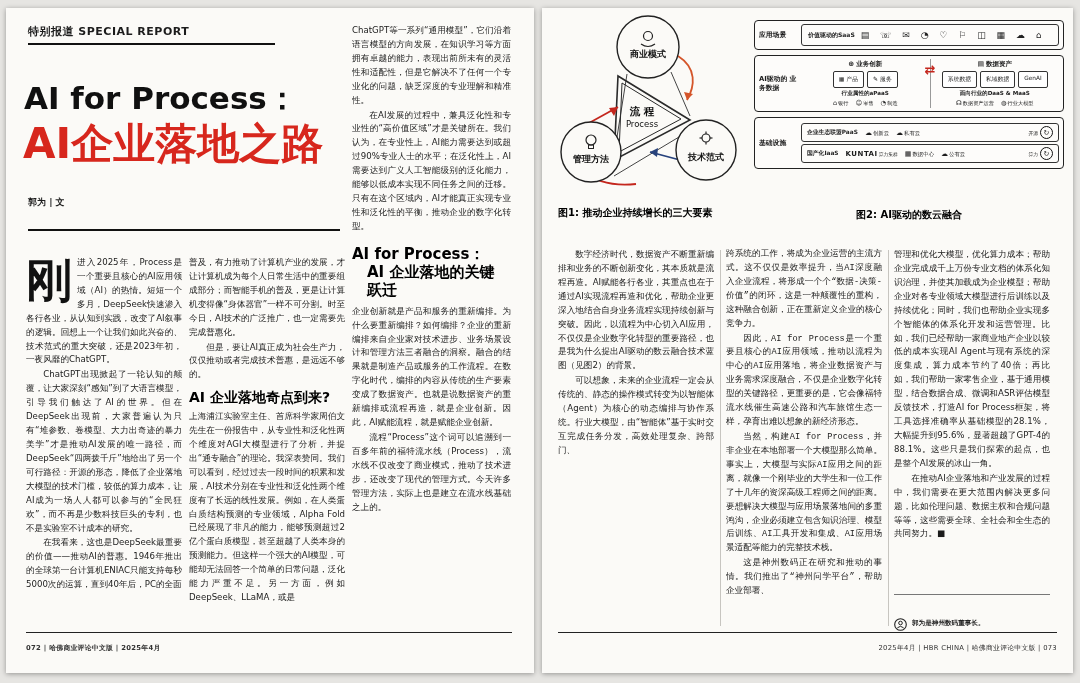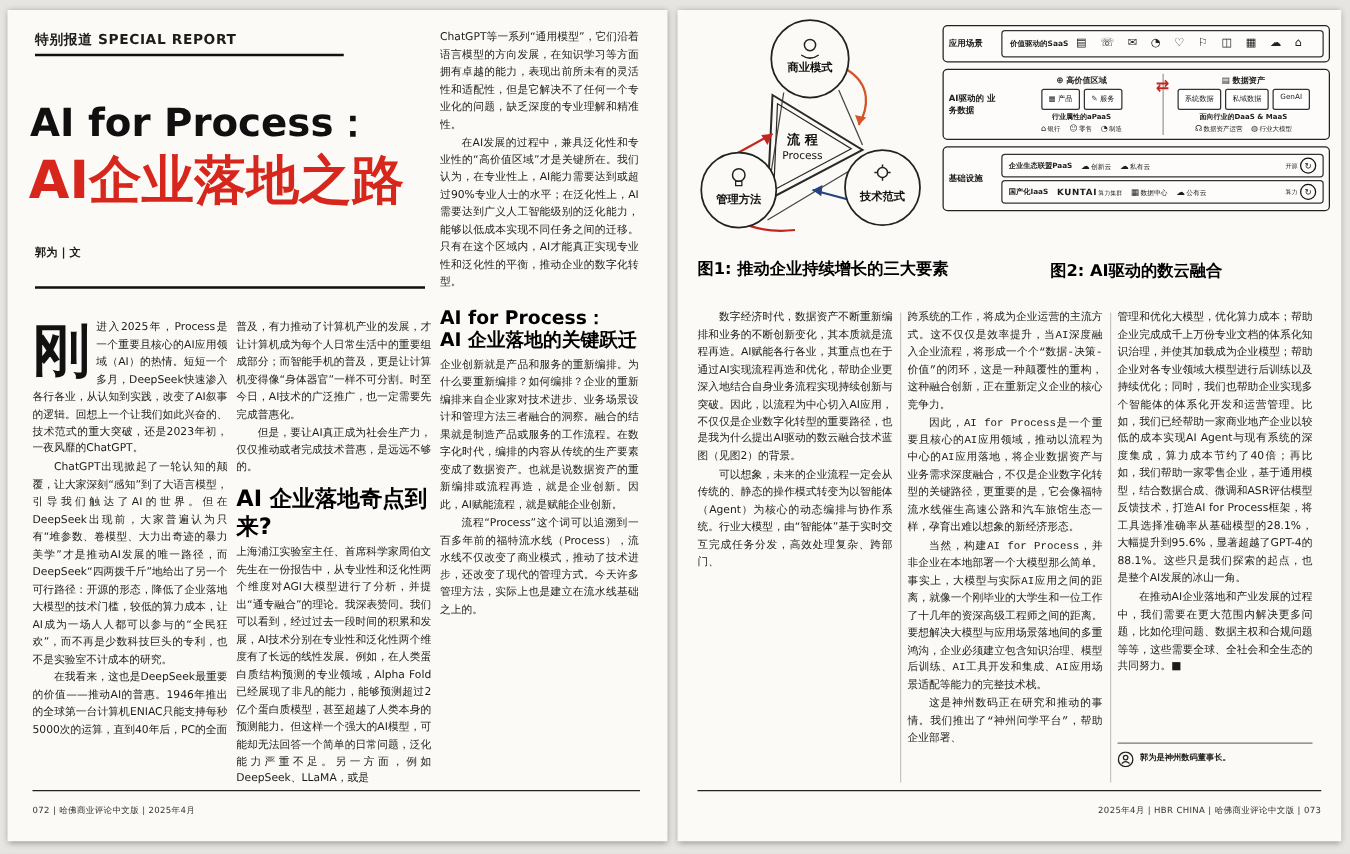--- a/index.html
+++ b/index.html
@@ -34,42 +34,42 @@
     text-align:justify; overflow:hidden; color:#1b1b1b;
   }
   .col p { margin:0; }
   .col p.ind { text-indent:2em; }
   .col p + p { margin-top:1px; }
   .dropcap {
     float:left; font-size:46px; line-height:.95; font-weight:bold;
     margin:3px 5px 0 0; color:#111;
   }
   .h2col {
-    font-size:18px; font-weight:bold; line-height:1.2;
+    font-size:14px; font-weight:bold; line-height:1.2;
     margin:7px 0 4px; color:#000; text-align:left;
   }
   .h3col {
     font-size:15px; font-weight:bold; line-height:1.22;
     margin:11px 0 0; color:#000; text-align:left;
   }
-  .h3col.sub { margin:0 0 5px; }
+  .h3col.sub { margin:0 15px 5px; }
 
   .lcol1 { left:20px;  top:248px; width:156px; height:372px; }
   .lcol2 { left:183px; top:248px; width:156px; height:372px; }
   .lcol3 { left:346px; top:16px;  width:159px; height:606px; }
 
   .footer-rule { position:absolute; left:20px; bottom:40px; width:486px; height:1px; background:#222; }
   .footer { position:absolute; bottom:20px; font-size:6.8px; color:#333; letter-spacing:.3px; }
-  .footer.lf { left:20px; }
+  .footer.lf { left:20px;font-weight:bold; }
   .footer.rf { right:16px; }
   .page.right .footer-rule { left:16px; width:499px; }
 
   
   .fig1 { position:absolute; left:6px; top:2px; width:206px; height:194px; }
-  .figcap { position:absolute; font-size:13px; font-weight:bold; color:#000; }
+  .figcap { position:absolute; font-size:10px; font-weight:bold; color:#000; }
   .fig1cap { left:16px; top:198px; }
   .fig2cap { left:212px; top:200px; width:310px; text-align:center; }
 
   .fig2 { position:absolute; left:212px; top:12px; width:310px; }
   .band {
     border:1.2px solid #222; border-radius:4px;
     display:flex; align-items:center; padding:3px 4px; margin-bottom:5px;
     background:#fdfcfa;
   }
   .bandlabel { width:42px; flex:none; font-weight:bold; font-size:6.8px; line-height:1.25; }
@@ -120,21 +120,21 @@
   
   .rcol1 { left:16px;  top:240px; width:156px; height:378px; }
   .rcol2 { left:184px; top:240px; width:156px; height:378px;font-family:Liberation Mono, monospace; }
   .rcol3 { left:352px; top:240px; width:156px; height:340px; }
   .vsep { position:absolute; top:242px; width:1px; height:376px; background:#c7c5c0; }
   .vsep.s1 { left:178px; }
   .vsep.s2 { left:346px; }
 
   .author {
     position:absolute; left:352px; top:586px; width:156px;
-    border-top:1px solid #777; padding-top:7px;
+    border-top:1px solid #777; padding-top:24px;
     display:flex; align-items:flex-start; gap:5px;
     font-size:6.6px; font-weight:bold; color:#222;
   }
   .author svg { flex:none; margin-top:-1px; }
 </style>
 </head>
 <body>
 
 <div class="spread">
 
@@ -233,21 +233,21 @@
             <span class="iconstrip">▤ ☏ ✉ ◔ ♡ ⚐ ◫ ▦ ☁ ⌂ ⚑</span>
           </div>
         </div>
       </div>
 
       <div class="band">
         <div class="bandlabel">AI驱动的 业务数据</div>
         <div class="bandbody midbody">
           <span class="swap">⇄</span>
           <div class="half">
-            <div class="head"><span class="hicon">⊕</span><span>高价值区域</span></div>
+            <div class="head"><span class="hicon">⊕</span><span>业务创新</span></div>
             <div class="chips">
               <span class="chip"><span class="cicon">▦</span><span>产品</span></span>
               <span class="chip"><span class="cicon">✎</span><span>服务</span></span>
             </div>
             <div class="sublab">行业属性的aPaaS</div>
             <div class="minis">
               <span><span class="micon">⌂</span><span>银行</span></span>
               <span><span class="micon">☺</span><span>零售</span></span>
               <span><span class="micon">◔</span><span>制造</span></span>
             </div>

